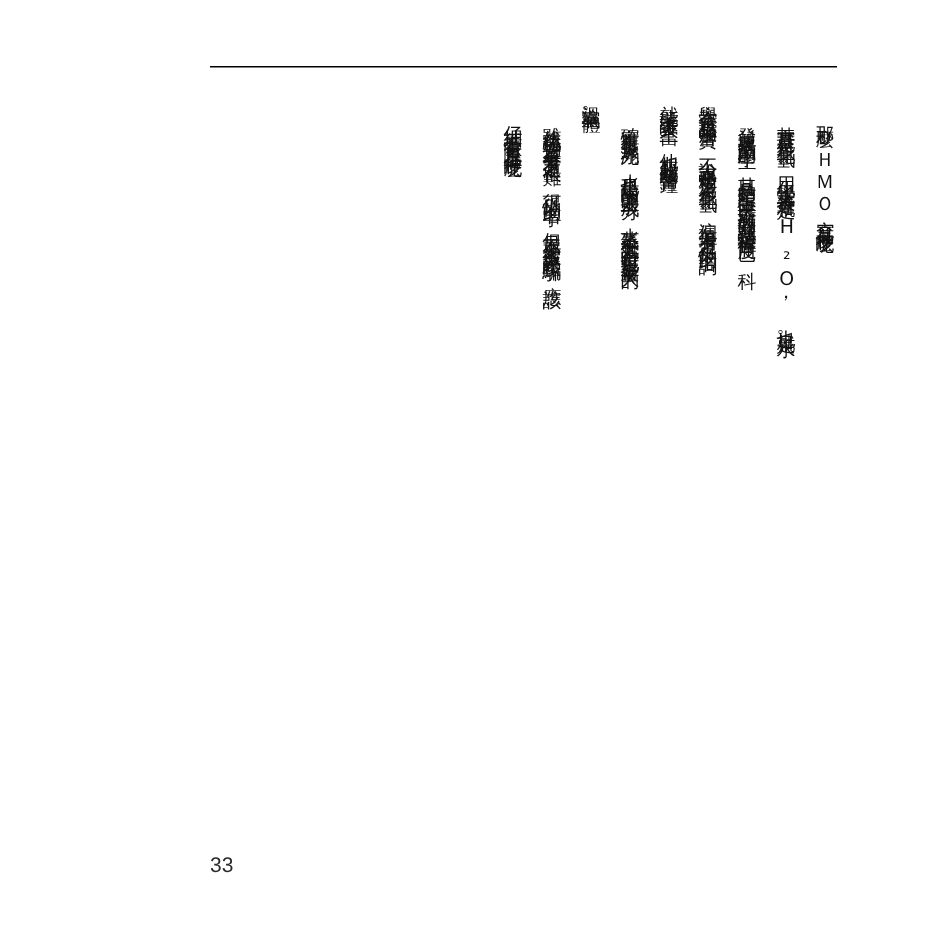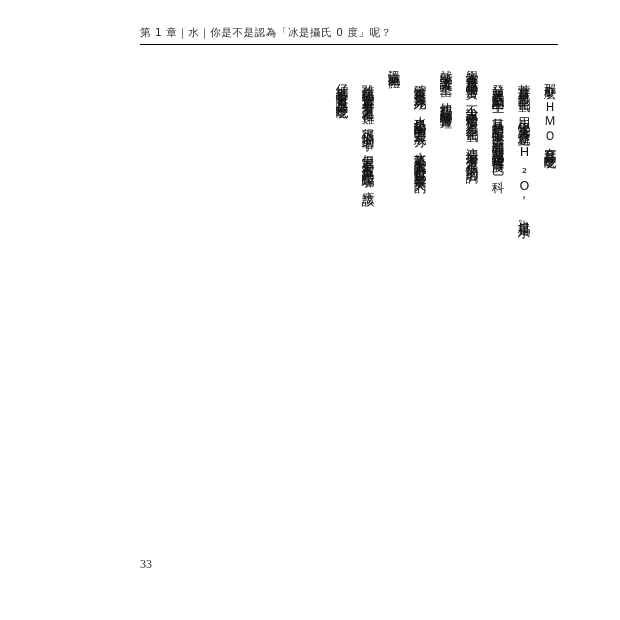--- a/index.html
+++ b/index.html
@@ -78,34 +78,31 @@
     white-space: pre;
     overflow: visible;
   }
   
   .col.indent-1 { padding-top: 14px; }
 
   
   .folio {
     position: absolute;
     left: 140px;
-    bottom: 48px;
-    font-size: 12px;
+    bottom: 36px;
+    font-size: 14px;
     color: #2b2b2b;
-    font-family: Liberation Serif, serif;
+    font-family: Liberation Sans, sans-serif;
   }
 </style>
 </head>
 <body>
 
 <div class="page">
 
-  <div class="header">
-    <span class="header-text">第 1 章｜水｜你是不是認為「冰是攝氏 0 度」呢？</span>
-  </div>
   <div class="header-rule"></div>
 
   <div class="body-area">
     <div class="columns">
       <div class="col indent-1">那麼ＤＨＭＯ究竟是什麼呢？</div>
       <div class="col indent-1">其實就是一氧化二氫，用化學式來表達就是 H₂O，也就是水。</div>
       <div class="col indent-1">發起連署活動的學生，其目的是想主張「民眾擁有的知識就是這種程度而已，科</div>
       <div class="col">學教育應該更加落實」，不說水而是稱之為一氧化二氫，這個乍看之下很可怕的名詞</div>
       <div class="col">就能讓許多人上當，他想藉此敲響警鐘。</div>
       <div class="col indent-1">確實有很多人溺死，水也是酸雨的主要成分，水蒸氣在大氣中時也是影響最大的</div>

